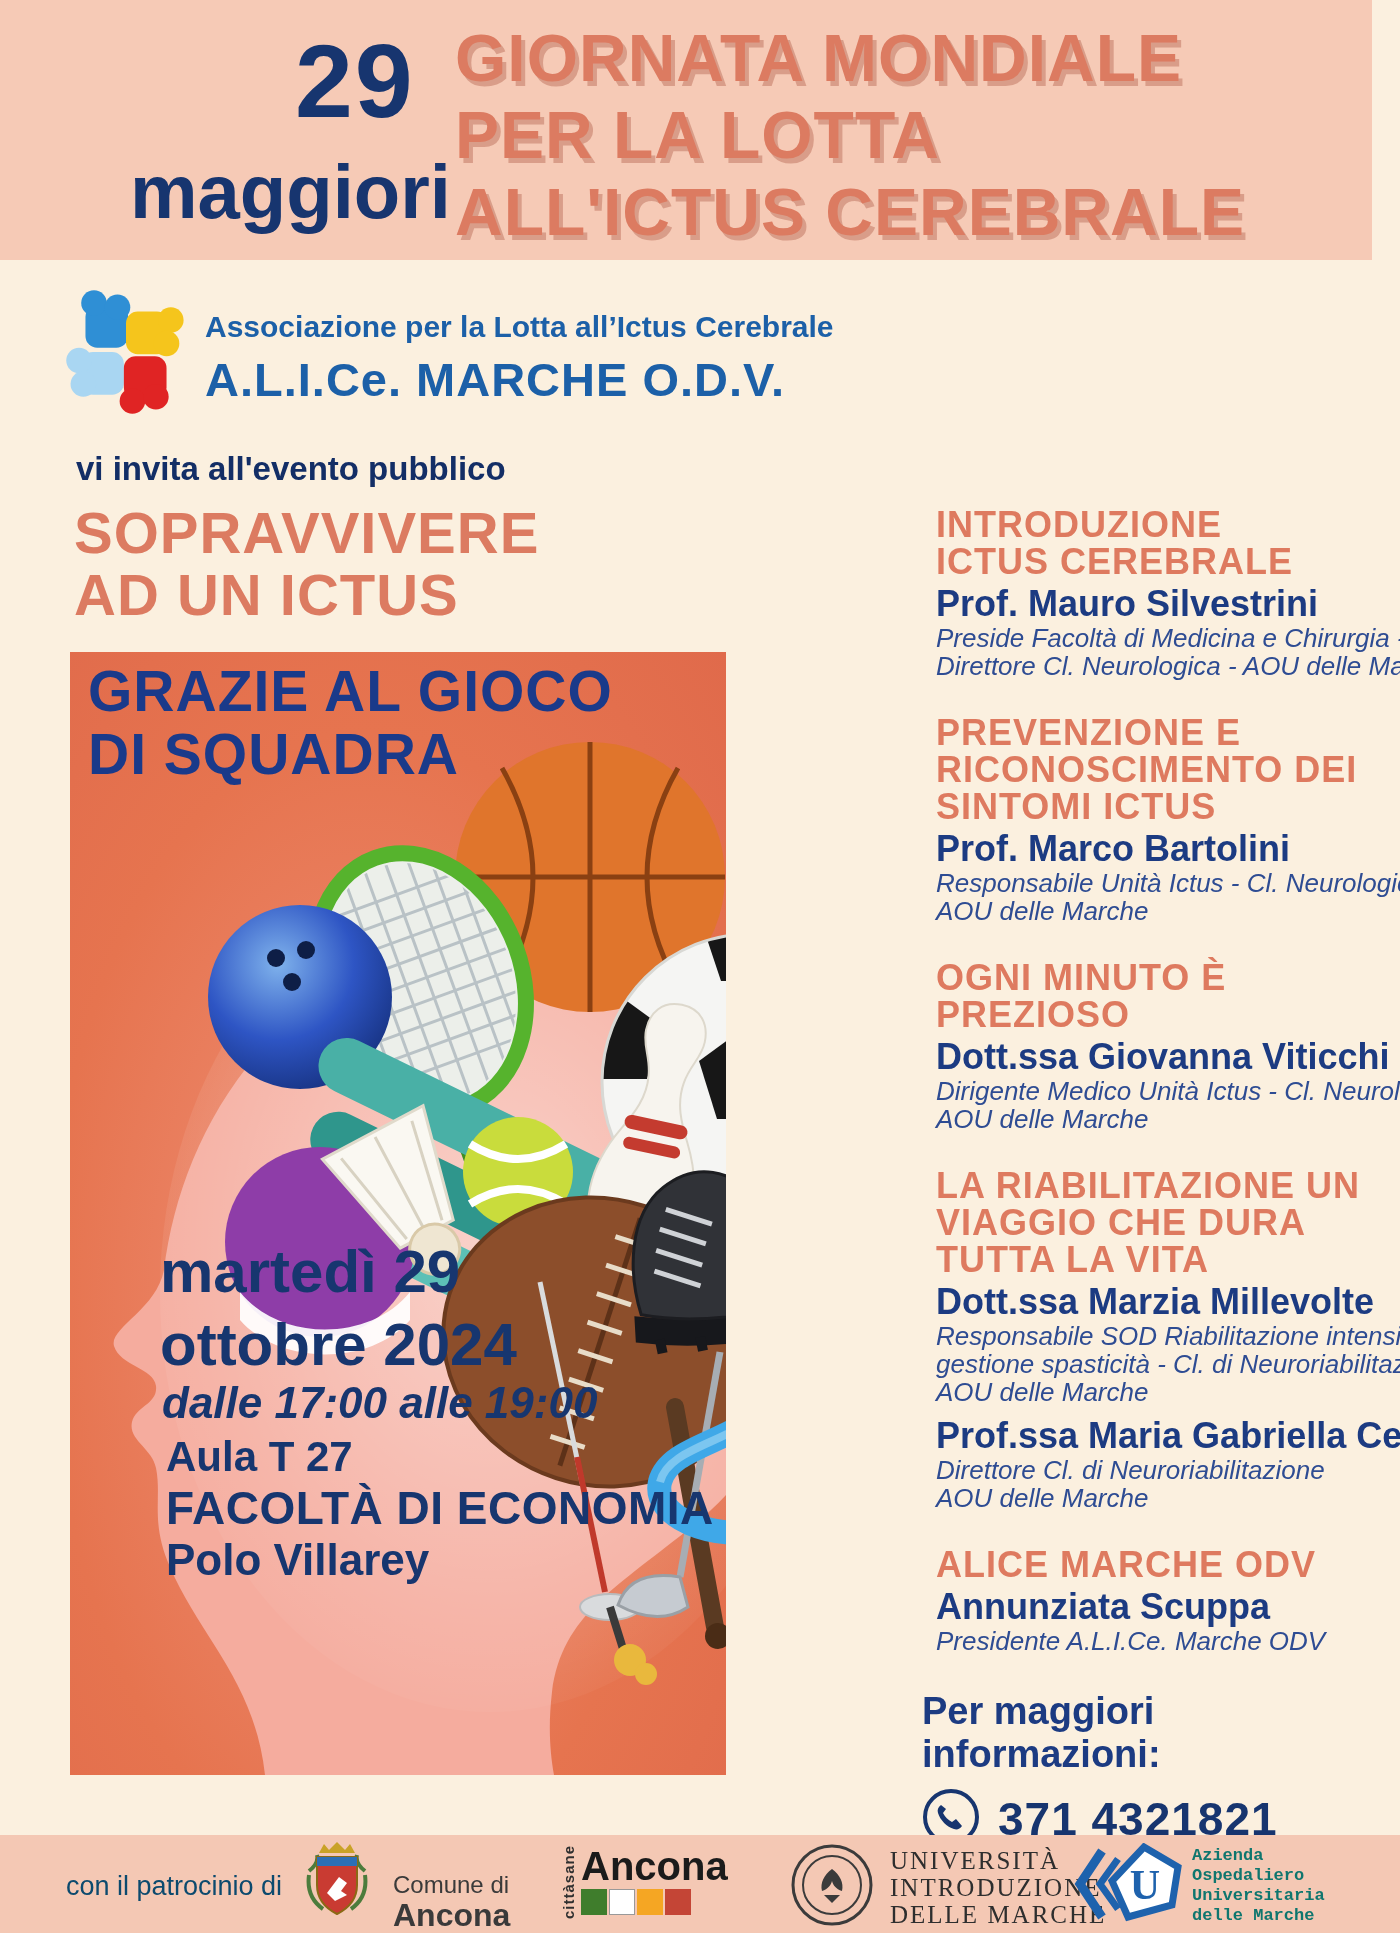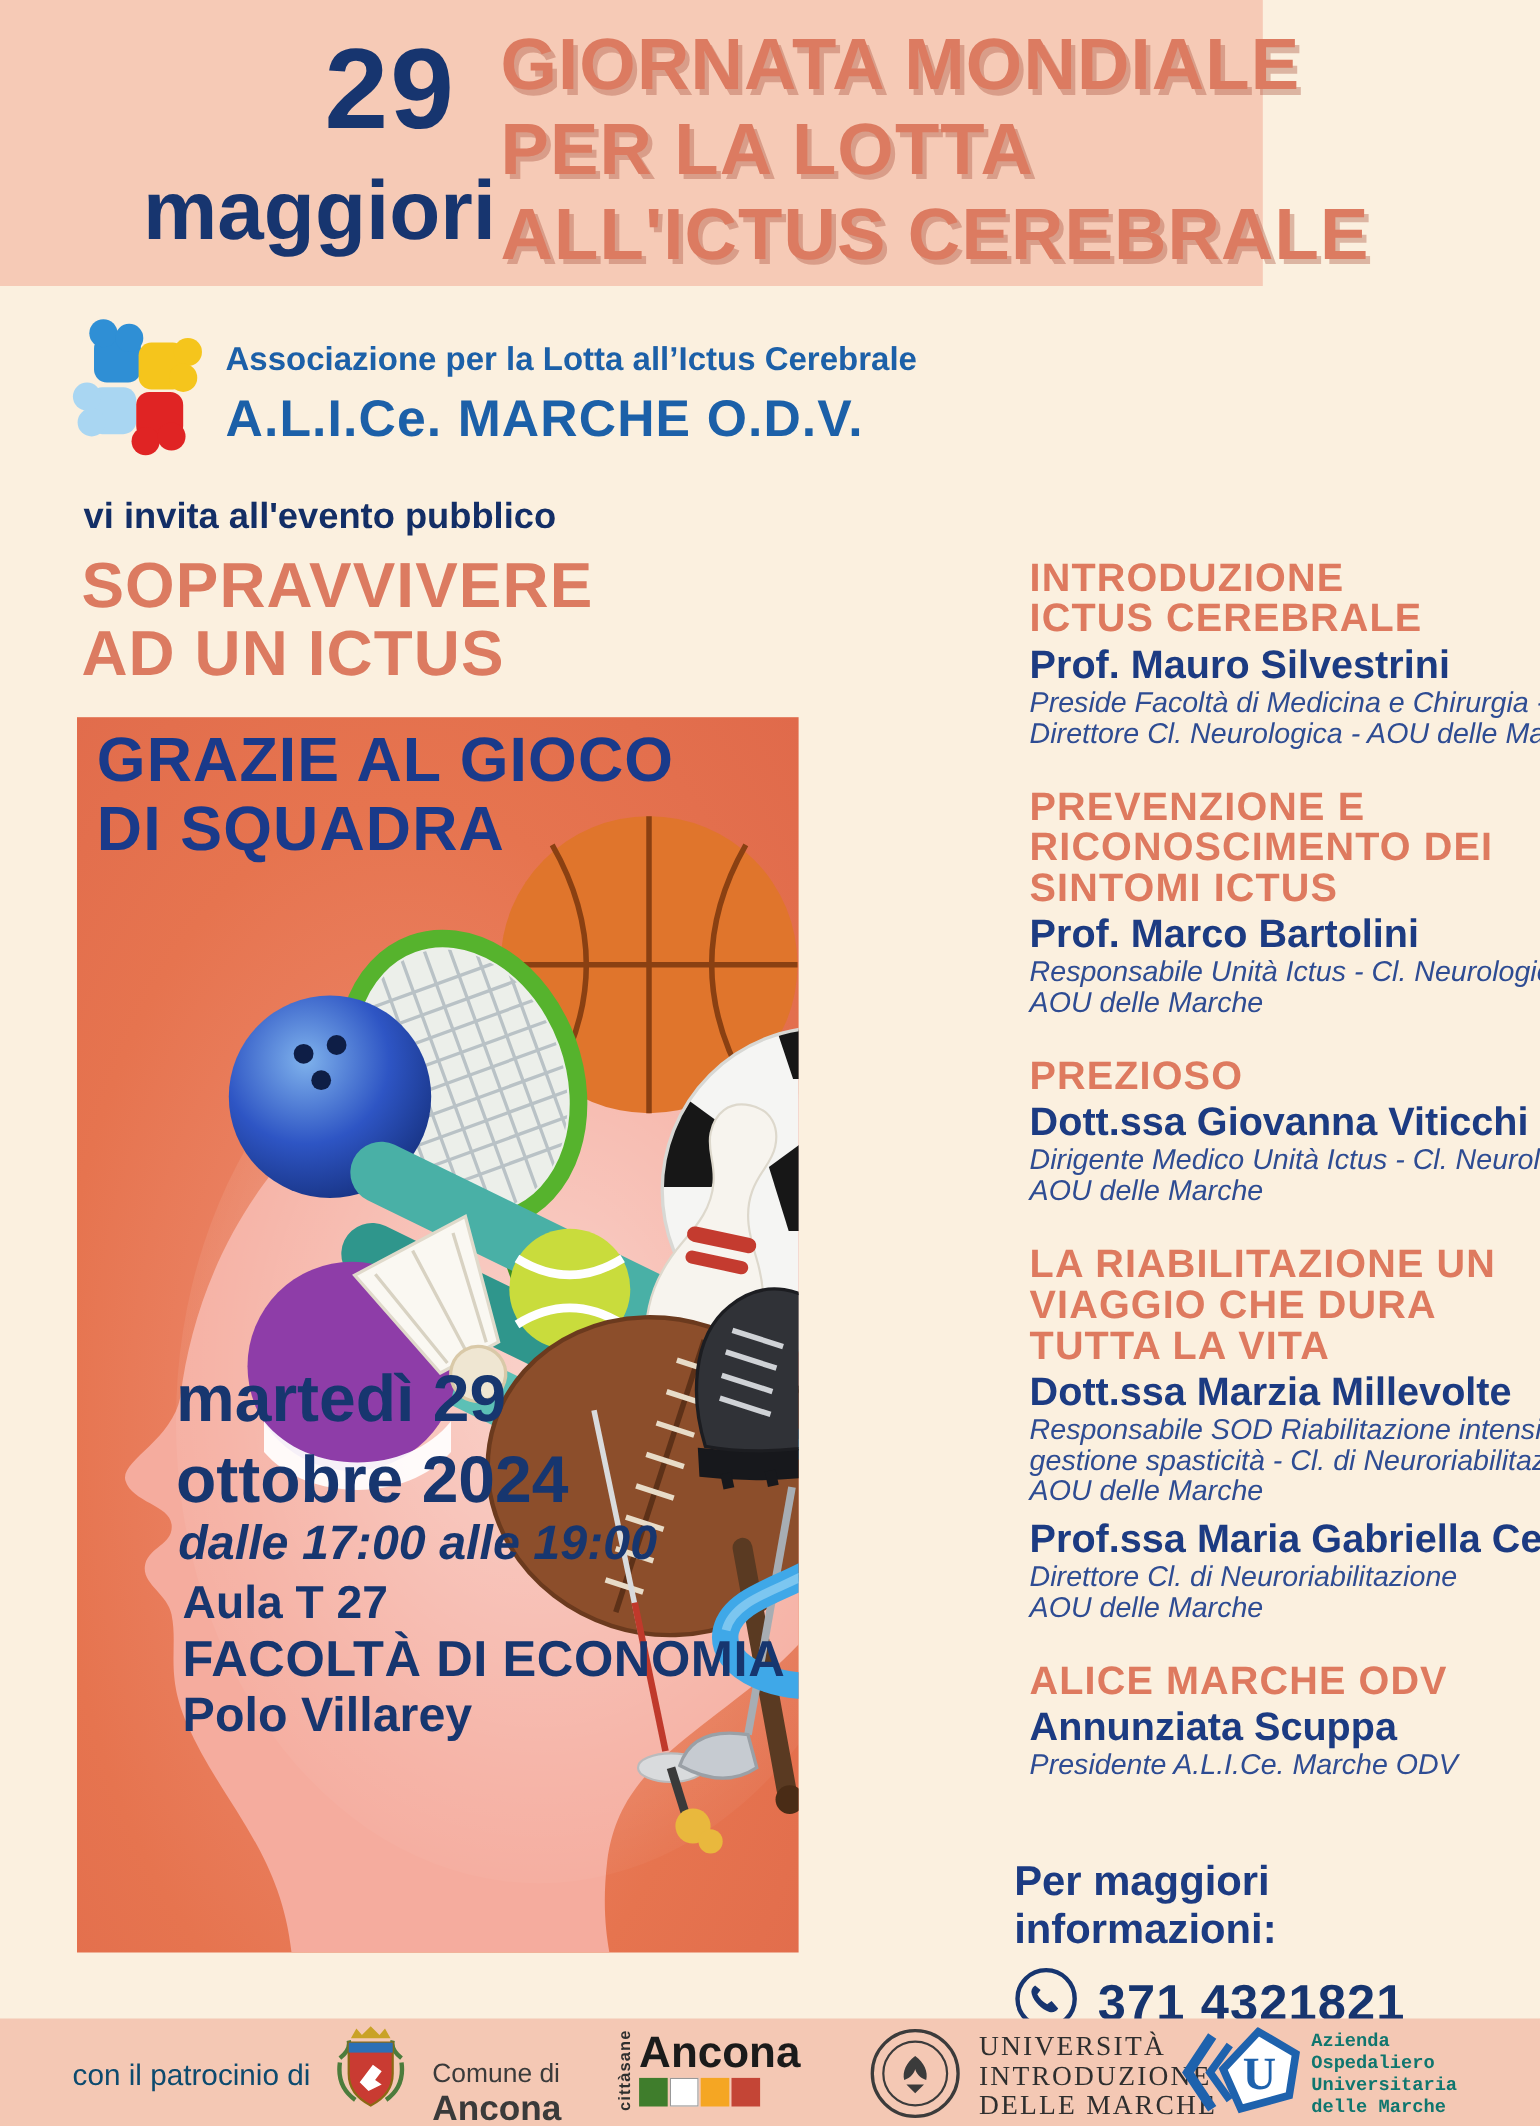--- a/index.html
+++ b/index.html
@@ -1,18 +1,18 @@
 <!DOCTYPE html>
 <html><head>
 <meta charset="utf-8">
 <style>
   html,body{margin:0;padding:0;background:#fff;}
   .poster{position:relative;width:1400px;height:1933px;overflow:hidden;background:#FBF0DF;font-family:"Liberation Sans",sans-serif;}
   
-  .banner{position:absolute;left:0;top:0;width:1148px;height:260px;background:#F6CAB6;}
+  .banner{position:absolute;left:0;top:0;width:1372px;height:260px;background:#F6CAB6;}
   .banner .day{position:absolute;left:295px;top:22px;font-size:104px;font-weight:800;color:#17356F;letter-spacing:2px;}
   .banner .month{position:absolute;left:130px;top:148px;font-size:76px;font-weight:800;color:#17356F;}
   .banner-title{position:absolute;left:455px;top:20px;}
   .banner-title div{font-size:66px;line-height:77px;font-weight:800;color:#DC7B61;letter-spacing:1px;text-shadow:4px 5px 0 rgba(170,84,63,0.38);white-space:nowrap;}
   
   .assoc-logo{position:absolute;left:62px;top:288px;}
   .assoc-tagline{position:absolute;left:205px;top:310px;font-size:30px;font-weight:600;color:#1C60A8;}
   .assoc-name{position:absolute;left:205px;top:352px;font-size:47px;font-weight:800;color:#1C60A8;letter-spacing:1px;}
   .invite{position:absolute;left:76px;top:450px;font-size:33px;font-weight:800;color:#132E66;}
   .coral-title{position:absolute;left:74px;top:502px;}
@@ -269,20 +269,21 @@
       <div class="ph">RICONOSCIMENTO DEI</div>
       <div class="ph">SINTOMI ICTUS</div>
       <div class="spk">
         <div class="pn">Prof. Marco Bartolini</div>
         <div class="pr">Responsabile Unità Ictus - Cl. Neurologica</div>
         <div class="pr">AOU delle Marche</div>
       </div>
     </div>
 
     <div class="psec">
+      <div class="ph">OGNI MINUTO È</div>
       <div class="ph">PREZIOSO</div>
       <div class="spk">
         <div class="pn">Dott.ssa Giovanna Viticchi</div>
         <div class="pr">Dirigente Medico Unità Ictus - Cl. Neurologica</div>
         <div class="pr">AOU delle Marche</div>
       </div>
     </div>
 
     <div class="psec">
       <div class="ph">LA RIABILITAZIONE UN</div>

